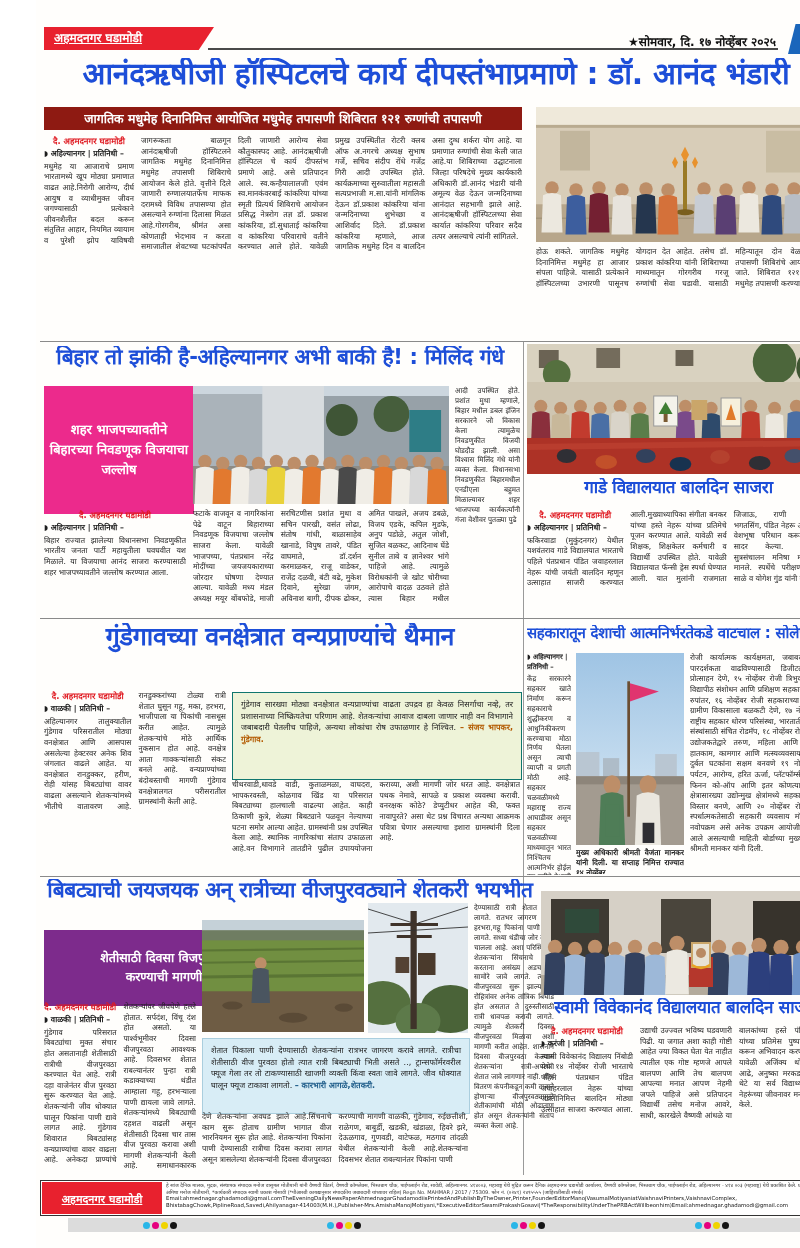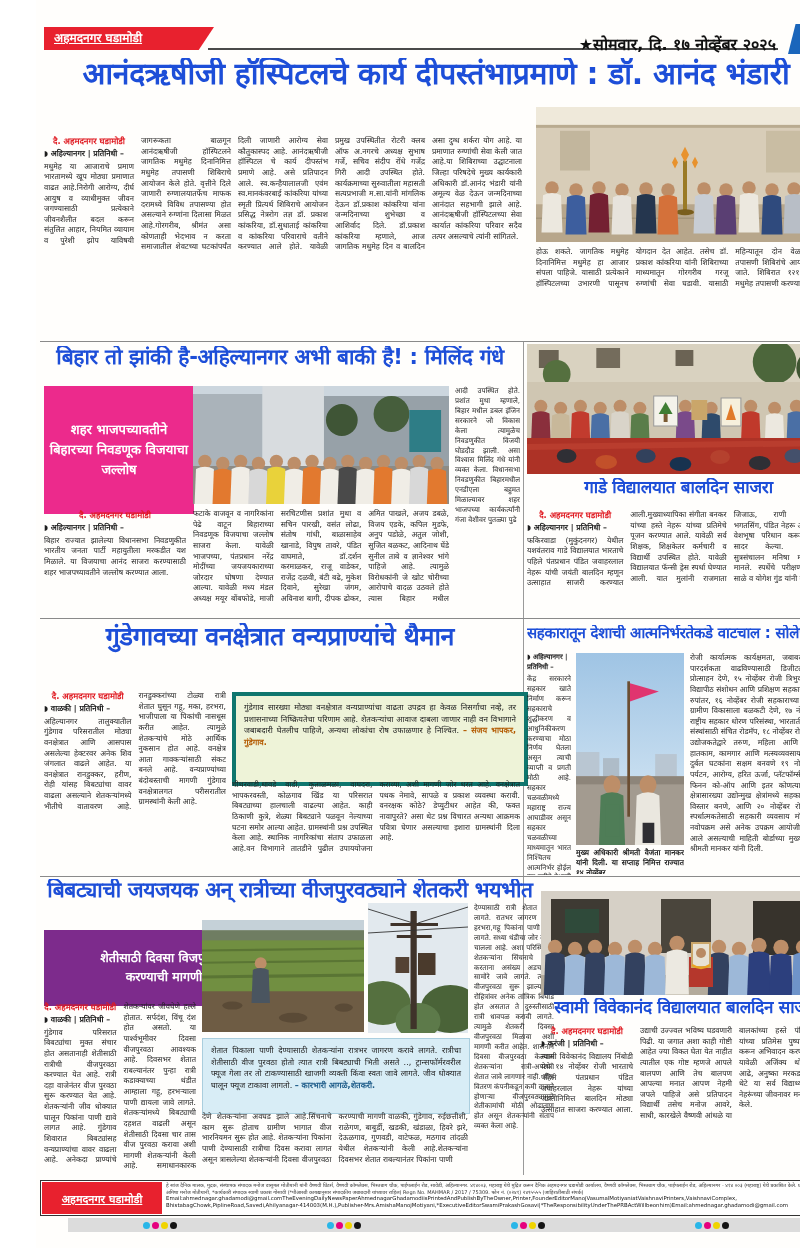--- a/index.html
+++ b/index.html
@@ -5,21 +5,21 @@
   html,body{margin:0;padding:0;background:#ffffff;}
   #page{position:relative;width:800px;height:1248px;background:#fffefc;overflow:hidden;
         font-family:"DejaVu Sans","Liberation Sans",sans-serif;margin-left:36px;}
   .hr{position:absolute;left:4px;right:4px;height:1px;background:#8a8a8a;}
   .vr{position:absolute;width:1px;background:#9a9a9a;}
   
   .mast-logo{position:absolute;left:8px;top:27px;width:160px;height:23px;background:#e8212e;
      clip-path:polygon(0 0,100% 0,91% 100%,0 100%);color:#fff;font-weight:700;font-size:12px;
      line-height:23px;padding-left:10px;text-decoration:underline;}
   .mast-line{position:absolute;left:172px;right:58px;top:48px;height:2px;background:#4a4a4a;}
-  .mast-date{position:absolute;right:60px;top:33px;font-size:16px;font-weight:700;color:#111;}
+  .mast-date{position:absolute;right:60px;top:33px;font-size:12px;font-weight:700;color:#111;}
   .mast-page{position:absolute;right:6px;top:24px;width:42px;height:30px;background:#1b66bb;
      clip-path:polygon(18% 0,100% 0,100% 100%,0 100%);color:#eef3fa;font-size:20px;
      text-align:center;line-height:30px;}
   
   .head{position:absolute;font-weight:700;color:#1d4ed8;text-align:center;line-height:1.08;
         letter-spacing:-0.3px;overflow:hidden;white-space:nowrap;}
   
   .bodytext{position:absolute;font-size:7.6px;line-height:1.4;text-align:justify;color:#1d1d1d;overflow:hidden;}
   .cols2{column-count:2;column-gap:7px;}
   .cols3{column-count:3;column-gap:7px;}
@@ -30,21 +30,21 @@
   .byline-place:before{content:"◗ ";}
   
   .subhead-maroon{position:absolute;background:#8e1a12;color:#fff;font-weight:700;font-size:12.5px;
       text-align:center;display:flex;align-items:center;justify-content:center;overflow:hidden;}
   .side-pink{position:absolute;background:#ec2a8c;color:#fff;font-weight:700;font-size:13px;
       text-align:center;display:flex;align-items:center;justify-content:center;line-height:1.55;padding:4px;}
   .side-purple{position:absolute;background:#7d2b8c;color:#fff;font-weight:700;font-size:12.5px;
       text-align:center;display:flex;align-items:center;justify-content:center;line-height:1.5;padding:4px;}
   .subhead-box{position:absolute;border:2px solid #111;background:#fff;color:#111;font-weight:700;
       font-size:12.5px;text-align:center;display:flex;align-items:center;justify-content:center;overflow:hidden;}
-  .quote-green{position:absolute;background:#eef3d8;border:4px solid #0f766e;padding:6px 8px;
+  .quote-green{position:absolute;background:#eef3d8;border:1px solid #0f766e;padding:6px 8px;
       font-size:8px;line-height:1.45;text-align:justify;color:#222;}
   .quote-blue{position:absolute;background:#d8edf6;border:1px solid #aacede;padding:6px 8px;
       font-size:8px;line-height:1.45;text-align:justify;color:#222;}
   .quote-attrib{font-weight:700;color:#b35a00;}
   .photo{position:absolute;overflow:hidden;background:#cfcfcf;}
   .photo svg{display:block;width:100%;height:100%;}
   .caption{position:absolute;font-size:7.4px;font-weight:700;color:#222;line-height:1.35;text-align:justify;overflow:hidden;}
   
   .footer-box{position:absolute;left:4px;top:1180px;width:792px;height:34px;border:1px solid #333;
       display:flex;align-items:stretch;background:#fff;}
@@ -76,20 +76,21 @@
 </svg>
 
 <div id="page">
 
   <div class="mast-logo">अहमदनगर घडामोडी</div>
   <div class="mast-line"></div>
   <div class="mast-date">★सोमवार, दि. १७ नोव्हेंबर २०२५</div>
   <div class="mast-page">2</div>
 
   <div class="head" style="left:6px;top:58px;width:788px;height:44px;font-size:30px;">आनंदऋषीजी हॉस्पिटलचे कार्य दीपस्तंभाप्रमाणे : डॉ. आनंद भंडारी</div>
+  <div class="subhead-maroon" style="left:8px;top:107px;width:478px;height:23px;">जागतिक मधुमेह दिनानिमित्त आयोजित मधुमेह तपासणी शिबिरात १२१ रुग्णांची तपासणी</div>
 
   <div class="photo" style="left:500px;top:107px;width:292px;height:135px;">
     <svg viewBox="0 0 292 136" preserveAspectRatio="none">
       <rect width="292" height="136" fill="#d8cdb8"></rect>
       <rect width="292" height="20" fill="#efe9da"></rect>
       <rect y="18" width="292" height="3" fill="#b9ab90"></rect>
       <rect y="98" width="292" height="38" fill="#b7a68b"></rect>
       <line x1="0" y1="112" x2="292" y2="112" stroke="#9c8d71" stroke-width="1"></line>
       <rect x="24" y="24" width="30" height="40" fill="#c2b69d"></rect>
       <rect x="230" y="24" width="34" height="42" fill="#c9bda3"></rect>
@@ -151,21 +152,21 @@
       <use href="#pers" transform="translate(228,98) scale(1.5)" color="#d8d8d8"></use>
       <use href="#pers" transform="translate(246,100) scale(1.5)" color="#e2792f"></use>
     </svg>
   </div>
 
   <div class="bodytext tiny" style="left:419px;top:386px;width:65px;height:226px;">आदी उपस्थित होते. प्रशांत मुथा म्हणाले, बिहार मधील डबल इंजिन सरकारने जो विकास केला त्यामुळेच निवडणुकीत विजयी घोडदौड झाली. असा विश्वास मिलिंद गंधे यांनी व्यक्त केला. विधानसभा निवडणुकीत बिहारमधील एनडीएला बहुमत मिळाल्यावर शहर भाजपच्या कार्यकर्त्यांनी गंजा वेशीवर पुतळ्या पुढे</div>
 
   <div class="bodytext" style="left:8px;top:510px;width:142px;height:104px;">
     <span class="byline-paper">दै. अहमदनगर घडामोडी</span>
     <span class="byline-place">अहिल्यानगर | प्रतिनिधी –</span>
-    <span>बिहार राज्यात झालेल्या विधानसभा निवडणुकीत भारतीय जनता पार्टी महायुतीला मरकडीत यश मिळाले. या विजयाचा आनंद साजरा करण्यासाठी शहर भाजपच्यावतीने जल्लोष करण्यात आला.</span>
+    <span>बिहार राज्यात झालेल्या विधानसभा निवडणुकीत भारतीय जनता पार्टी महायुतीला घवघवीत यश मिळाले. या विजयाचा आनंद साजरा करण्यासाठी शहर भाजपच्यावतीने जल्लोष करण्यात आला.</span>
   </div>
   <div class="bodytext cols3" style="left:157px;top:509px;width:256px;height:105px;">फटाके वाजवून व नागरिकांना पेढे वाटून बिहाराच्या निवडणूक विजयाचा जल्लोष साजरा केला. यावेळी भाजपच्या, पंतप्रधान नरेंद्र मोदींच्या जयजयकाराच्या जोरदार घोषणा देण्यात आल्या. यावेळी मध्य मंडल अध्यक्ष मयूर बोंबफोडे, माजी सरचिटणीस प्रशांत मुथा व सचिन पारखी, वसंत लोढा, संतोष गांधी, बाळासाहेब खानाडे, विपुष तावरे, पंडित वाघमाते, डॉ.दर्शन करमाळकर, राजू वाडेकर, राजेंद्र दळवी, बंटी बढे, मुकेश दिवाने, सुरेखा जंगम, अविनाश बागी, दीपक ढोकर, अमित पाखले, अजय डबळे, विजय एडके, कपिल मुडफे, अनुप पडोळे, अतुल जोशी, सुजित बळकट, आदिनाथ घेंडे सुनील ताबे व ज्ञानेश्वर भांगे पाहिजे आहे. त्यामुळे विरोधकांनी जे खोट चोरीच्या आरोपाचे वादळ उठवले होते त्यास बिहार मधील नागरिकांनीच सडेतोड उत्तर भाजपला भरभरून मतदान करून दिले आहे. यावेळी वसंत लोढा, सचिन पारखी यांनीही मनोगत व्यक्त करून बिहार विजयाबद्दल पंतप्रधान नरेंद्र मोदी व जेडीयूचे नेते नितीशकुमार यांचे अभिनंदन केले.</div>
 
   <div class="photo" style="left:491px;top:344px;width:303px;height:130px;">
     <svg viewBox="0 0 306 130" preserveAspectRatio="none">
       <rect width="306" height="130" fill="#e4ddcc"></rect>
       <rect width="306" height="38" fill="#d9d2c0"></rect>
       <rect x="12" y="6" width="20" height="18" fill="#6b6354"></rect>
       <rect x="70" y="4" width="24" height="20" fill="#746c5c"></rect>
       <rect x="150" y="6" width="18" height="16" fill="#6b6354"></rect>

